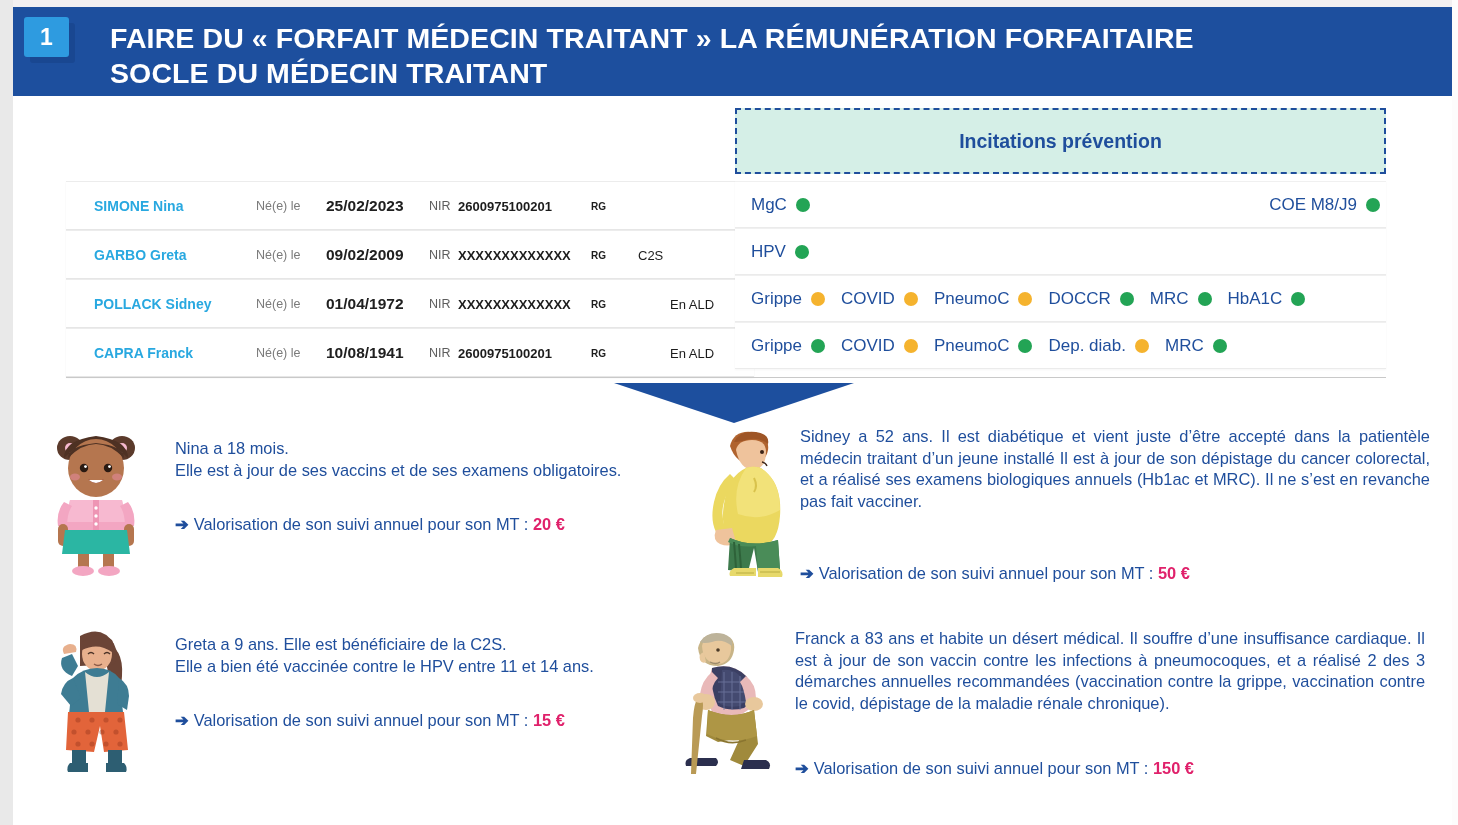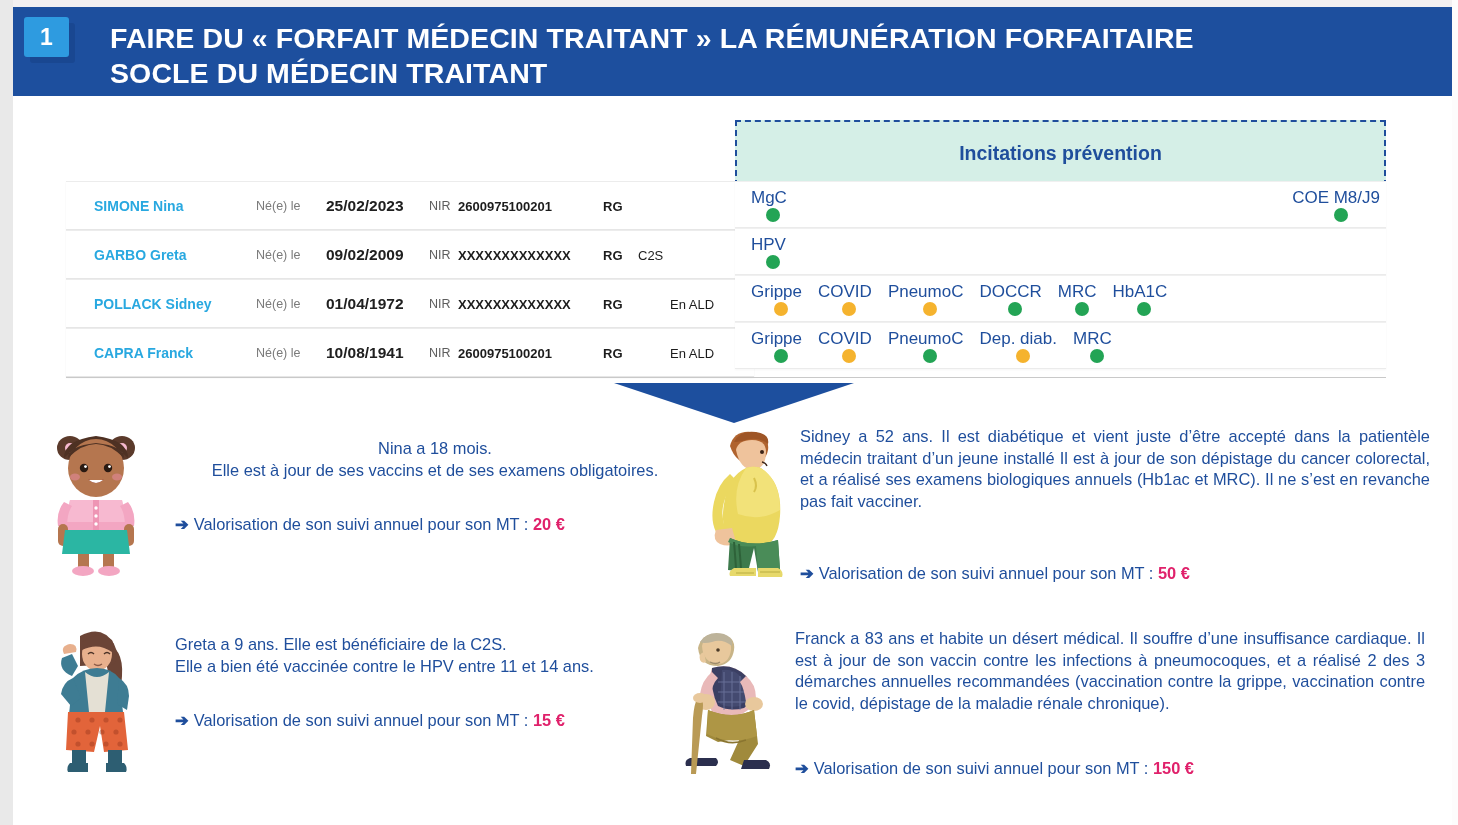--- a/index.html
+++ b/index.html
@@ -130,42 +130,42 @@
     position: absolute;
     left: 392px; top: 50%;
     transform: translateY(-50%);
     color: #1c1c1c;
     font-size: 13px;
     font-weight: bold;
     white-space: nowrap;
   }
   .p-regime {
     position: absolute;
-    left: 537px; top: 50%;
+    left: 525px; top: 50%;
     transform: translateY(-50%);
     color: #1c1c1c;
-    font-size: 13px;
+    font-size: 10px;
     font-weight: bold;
     white-space: nowrap;
   }
   .p-tag2 {
     position: absolute;
     left: 572px; top: 50%;
     transform: translateY(-50%);
     color: #1c1c1c;
     font-size: 13px;
     font-weight: normal;
     white-space: nowrap;
   }
   .p-tag2.ald { left: 604px; }
 
   
   #prevention-box {
     position: absolute;
-    left: 735px; top: 120px;
+    left: 735px; top: 108px;
     width: 651px; height: 66px;
     background: #D5EFE7;
     border: 2px dashed #1F4E9C;
     box-sizing: border-box;
   }
   #prevention-box-title {
     position: absolute;
     left: 0; right: 0; top: 50%;
     transform: translateY(-50%);
     text-align: center;
@@ -188,21 +188,20 @@
     display: flex;
     align-items: center;
     padding-left: 16px;
     box-sizing: border-box;
   }
   .chip {
     display: inline-flex;
     align-items: center;
     white-space: nowrap;
     margin-right: 16px;
-    flex-direction: column;
   }
   .chip .chip-label {
     font-size: 17px;
     color: #1F4E9C;
   }
   .chip .dot {
     width: 14px; height: 14px;
     border-radius: 50%;
     display: inline-block;
     margin-left: 9px;
@@ -254,21 +253,21 @@
     font-weight: bold;
   }
 
   #case-nina   { left: 40px;  top: 424px; width: 640px; }
   #case-greta  { left: 40px;  top: 620px; width: 640px; }
   #case-sidney { left: 690px; top: 418px; width: 750px; }
   #case-franck { left: 660px; top: 618px; width: 780px; }
 
   .figure { position: absolute; left: 0; top: 0; }
 
-  #nina-text   { left: 135px; top: 14px;  width: 520px; text-align: center; }
+  #nina-text   { left: 135px; top: 14px;  width: 520px; }
   #nina-value  { left: 135px; top: 90px; }
   #greta-text  { left: 135px; top: 14px;  width: 520px; }
   #greta-value { left: 135px; top: 90px; }
 
   #sidney-text  { left: 110px; top: 8px;  width: 630px; }
   #sidney-value { left: 110px; top: 145px; }
   #franck-text  { left: 135px; top: 10px; width: 630px; }
   #franck-value { left: 135px; top: 140px; }
 </style>
 </head>

